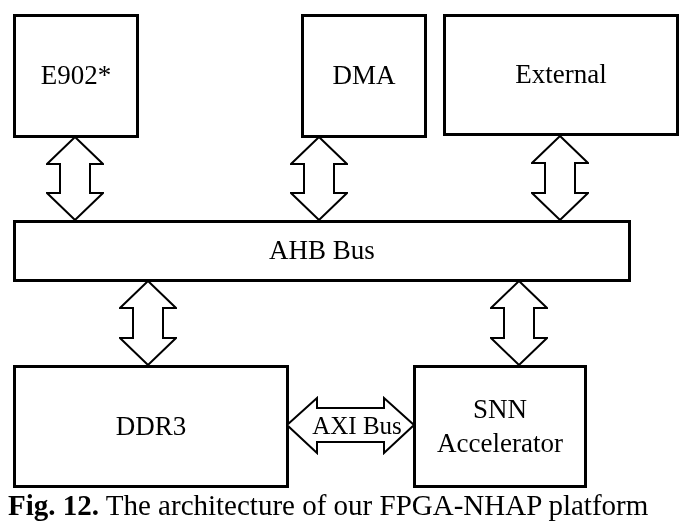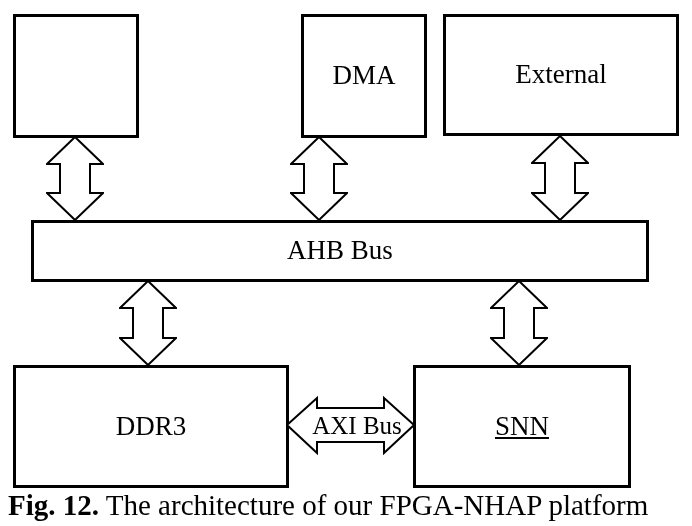--- a/index.html
+++ b/index.html
@@ -59,20 +59,21 @@
     font-weight: bold;
     font-family: Liberation Serif, serif;
   }
 </style>
 </head>
 <body>
 
 <div id="figure">
 
   <div class="box" style="left:13px; top:14px; width:126px; height:124px;">
+    <span>E902*</span>
   </div>
 
   <div class="box" style="left:257px; top:14px; width:126px; height:124px;margin-left:44px;">
     <span>DMA</span>
   </div>
 
   <div class="box" style="left:443px; top:14px; width:236px; height:122px;">
     <span>External</span>
   </div>
 
@@ -87,42 +88,43 @@
       <polygon points="29,1 57,28 44,28 44,57 57,57 29,84 1,57 14,57 14,28 1,28" fill="#ffffff" stroke="#000000" stroke-width="2"></polygon>
     </svg>
   </div>
 
   <div class="arrow" style="left:531px; top:135px;">
     <svg width="58" height="86" viewBox="0 0 58 86">
       <polygon points="29,1 57,28 44,28 44,58 57,58 29,85 1,58 14,58 14,28 1,28" fill="#ffffff" stroke="#000000" stroke-width="2"></polygon>
     </svg>
   </div>
 
-  <div class="box" style="left:13px; top:220px; width:618px; height:62px;margin-left:18px;">
+  <div class="box" style="left:13px; top:220px; width:618px; height:62px;">
     <span>AHB Bus</span>
   </div>
 
   <div class="arrow" style="left:119px; top:280px;">
     <svg width="58" height="86" viewBox="0 0 58 86">
       <polygon points="29,1 57,28 44,28 44,58 57,58 29,85 1,58 14,58 14,28 1,28" fill="#ffffff" stroke="#000000" stroke-width="2"></polygon>
     </svg>
   </div>
 
   <div class="arrow" style="left:490px; top:280px;">
     <svg width="58" height="86" viewBox="0 0 58 86">
       <polygon points="29,1 57,28 44,28 44,58 57,58 29,85 1,58 14,58 14,28 1,28" fill="#ffffff" stroke="#000000" stroke-width="2"></polygon>
     </svg>
   </div>
 
   <div class="box" style="left:13px; top:365px; width:276px; height:123px;">
     <span>DDR3</span>
   </div>
 
-  <div class="box" style="left:413px; top:365px; width:218px; height:123px;text-decoration:underline;">
+  <div class="box" style="left:413px; top:365px; width:174px; height:123px;">
     <span>SNN</span>
+    <span>Accelerator</span>
   </div>
 
   <div class="arrow" style="left:286px; top:396px;">
     <svg width="129" height="59" viewBox="0 0 129 59">
       <polygon points="1,29 31,2 31,12 98,12 98,2 128,29 98,57 98,46 31,46 31,57" fill="#ffffff" stroke="#000000" stroke-width="2"></polygon>
     </svg>
   </div>
   <div class="axi-label-layer">
     <span>AXI Bus</span>
   </div>

